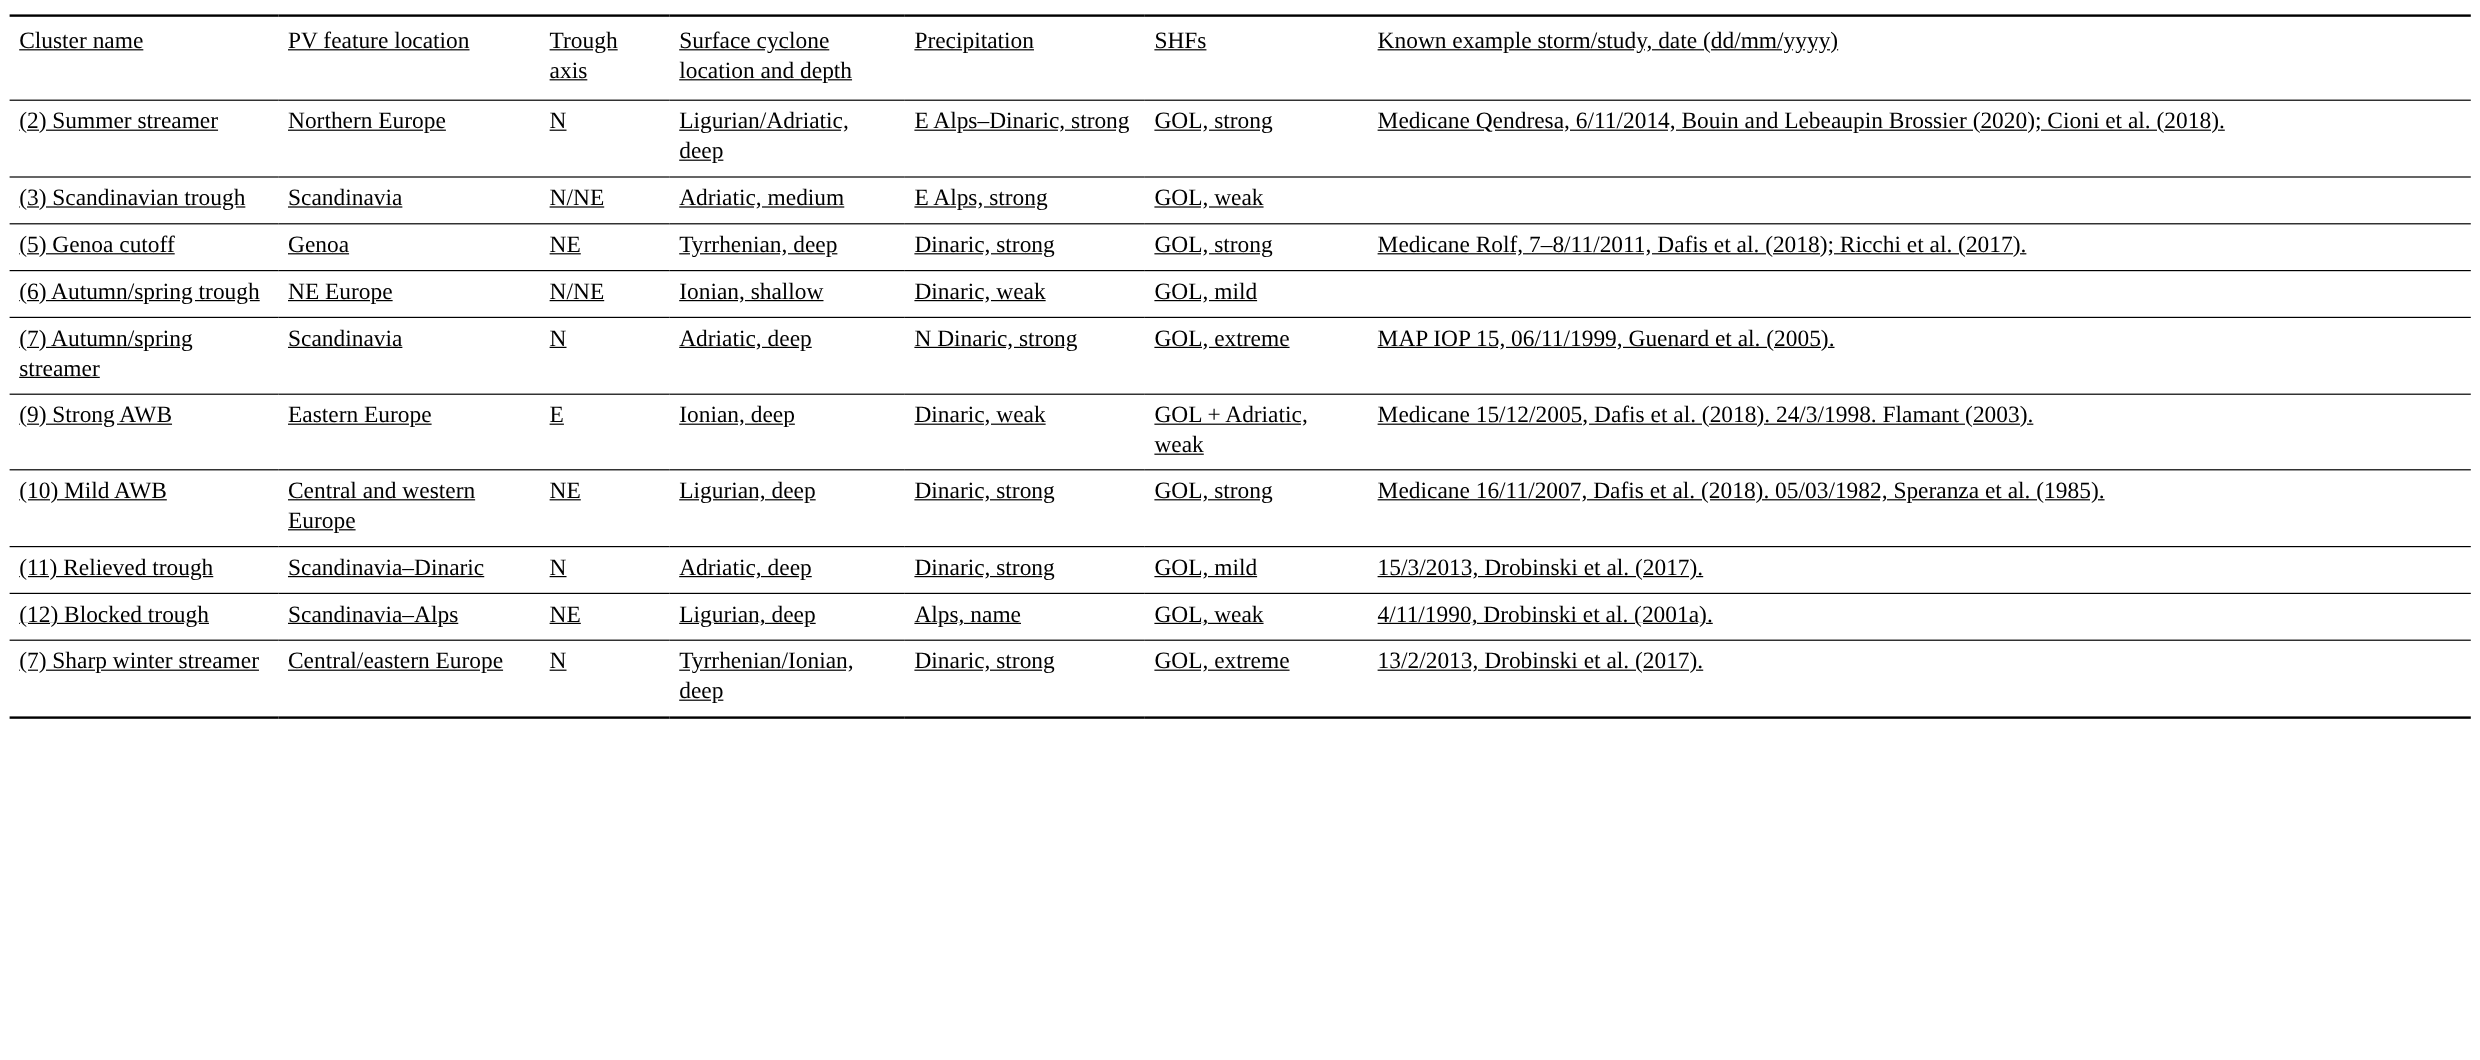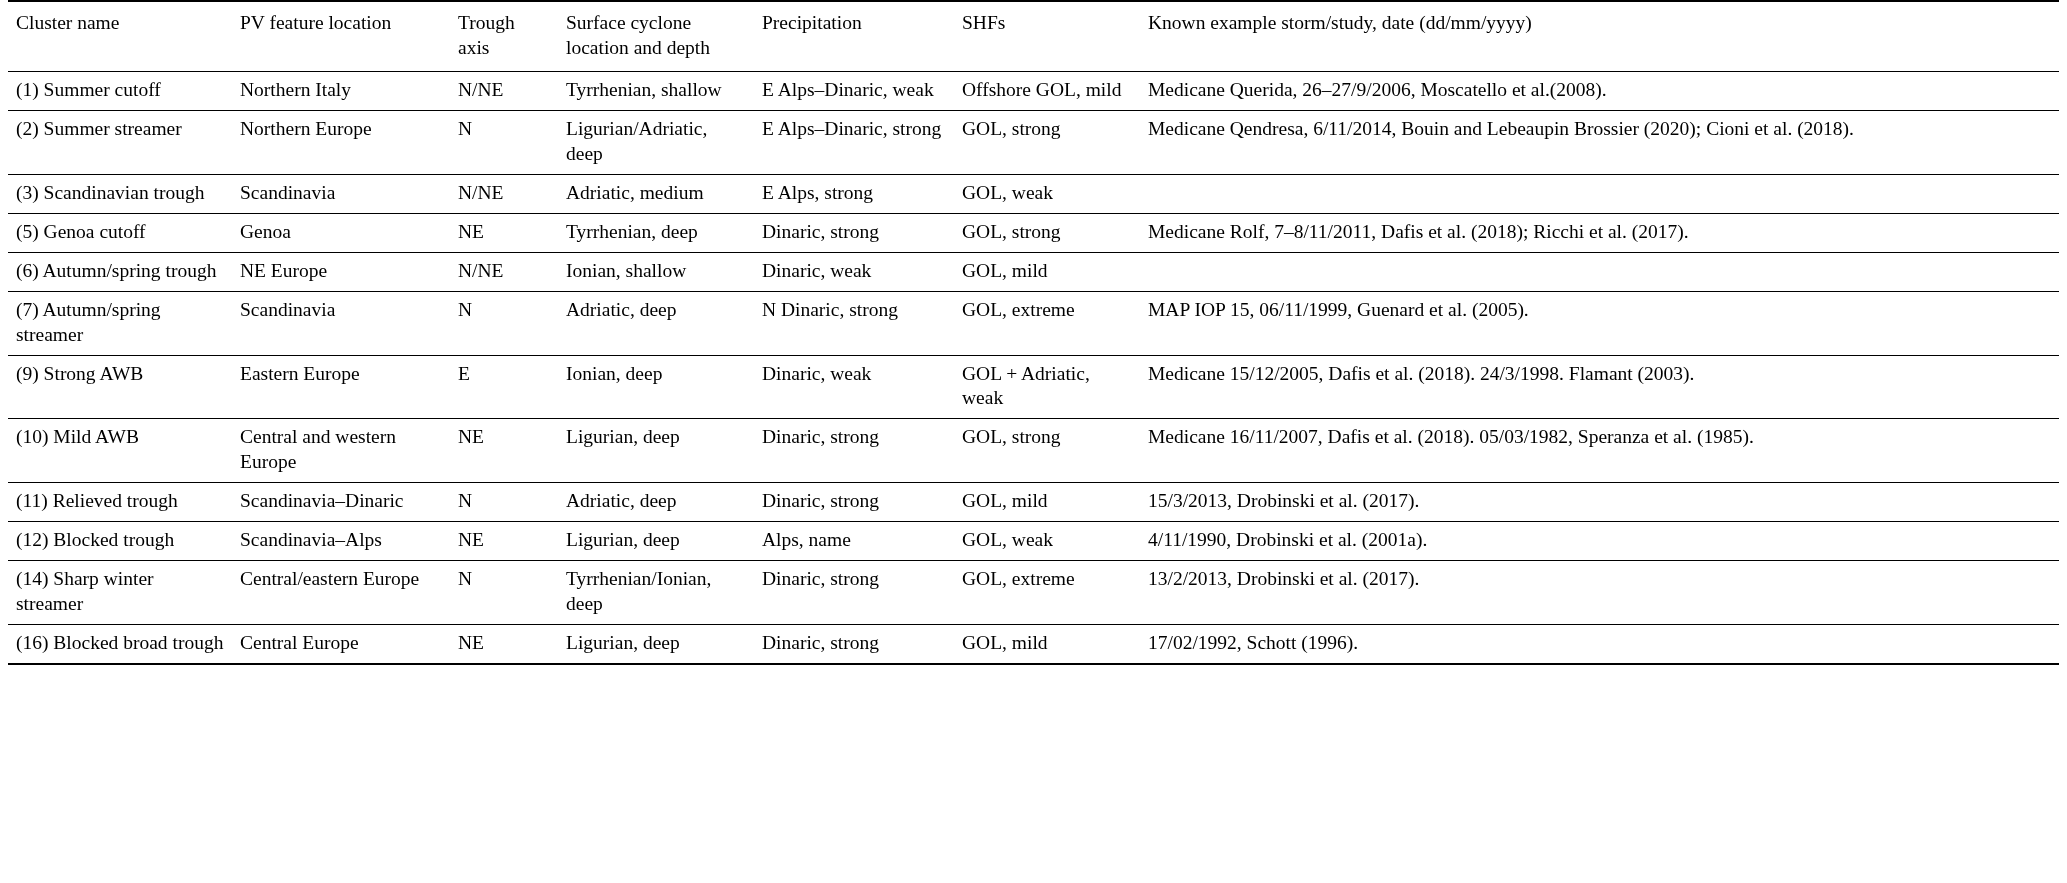--- a/index.html
+++ b/index.html
@@ -9,21 +9,22 @@
   }
   body {
     width: 2067px;
     height: 883px;
     font-family: "Liberation Serif", serif;
     color: #000000;
   }
   .sheet {
     width: 2067px;
     box-sizing: border-box;
-    padding: 0 8px;
+    padding: 12px 8px;
+    text-decoration: underline;
   }
   table.tbl {
     border-collapse: collapse;
     width: 2051px;
     table-layout: fixed;
     font-size: 19.5px;
     line-height: 1.28;
   }
   table.tbl col.c0 { width: 224px; }
   table.tbl col.c1 { width: 218px; }
@@ -75,29 +76,20 @@
         <th>Cluster name</th>
         <th>PV feature location</th>
         <th>Trough axis</th>
         <th>Surface cyclone location and depth</th>
         <th>Precipitation</th>
         <th>SHFs</th>
         <th>Known example storm/study, date (dd/mm/yyyy)</th>
       </tr>
     </thead>
     <tbody>
-      <tr>
-        <td>(1) Summer cutoff</td>
-        <td>Northern Italy</td>
-        <td>N/NE</td>
-        <td>Tyrrhenian, shallow</td>
-        <td>E Alps–Dinaric, weak</td>
-        <td>Offshore GOL, mild</td>
-        <td>Medicane Querida, 26–27/9/2006, Moscatello et al.(2008).</td>
-      </tr>
       <tr>
         <td>(2) Summer streamer</td>
         <td>Northern Europe</td>
         <td>N</td>
         <td>Ligurian/Adriatic, deep</td>
         <td>E Alps–Dinaric, strong</td>
         <td>GOL, strong</td>
         <td>Medicane Qendresa, 6/11/2014, Bouin and Lebeaupin Brossier (2020); Cioni et al. (2018).</td>
       </tr>
       <tr>
@@ -166,32 +158,23 @@
       <tr>
         <td>(12) Blocked trough</td>
         <td>Scandinavia–Alps</td>
         <td>NE</td>
         <td>Ligurian, deep</td>
         <td>Alps, name</td>
         <td>GOL, weak</td>
         <td>4/11/1990, Drobinski et al. (2001a).</td>
       </tr>
       <tr>
-        <td>(14) Sharp winter streamer</td>
+        <td>(7) Sharp winter streamer</td>
         <td>Central/eastern Europe</td>
         <td>N</td>
         <td>Tyrrhenian/Ionian, deep</td>
         <td>Dinaric, strong</td>
         <td>GOL, extreme</td>
         <td>13/2/2013, Drobinski et al. (2017).</td>
       </tr>
-      <tr>
-        <td>(16) Blocked broad trough</td>
-        <td>Central Europe</td>
-        <td>NE</td>
-        <td>Ligurian, deep</td>
-        <td>Dinaric, strong</td>
-        <td>GOL, mild</td>
-        <td>17/02/1992, Schott (1996).</td>
-      </tr>
     </tbody>
   </table>
 </div>
 
 </body></html>

